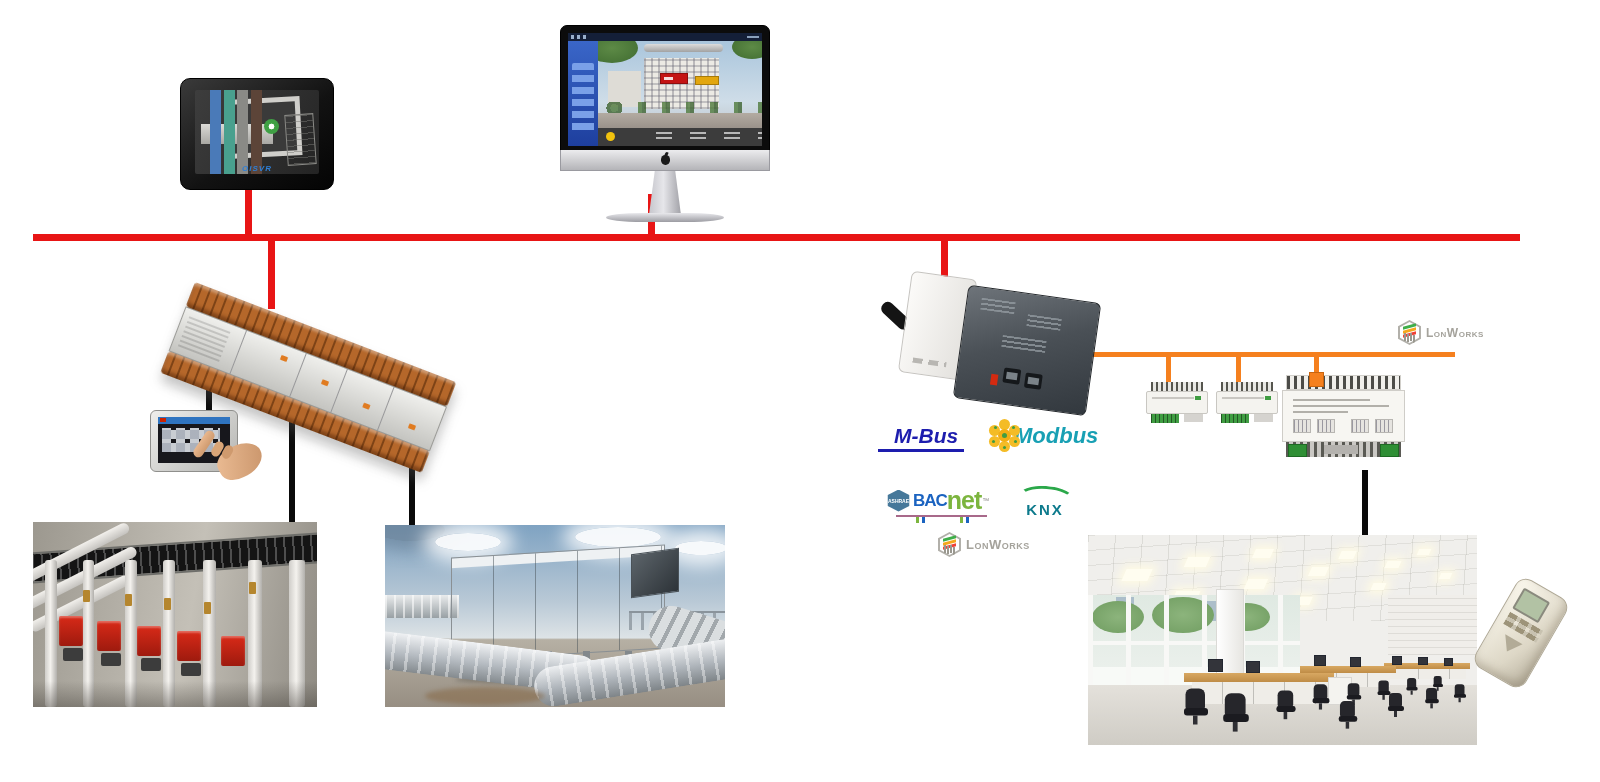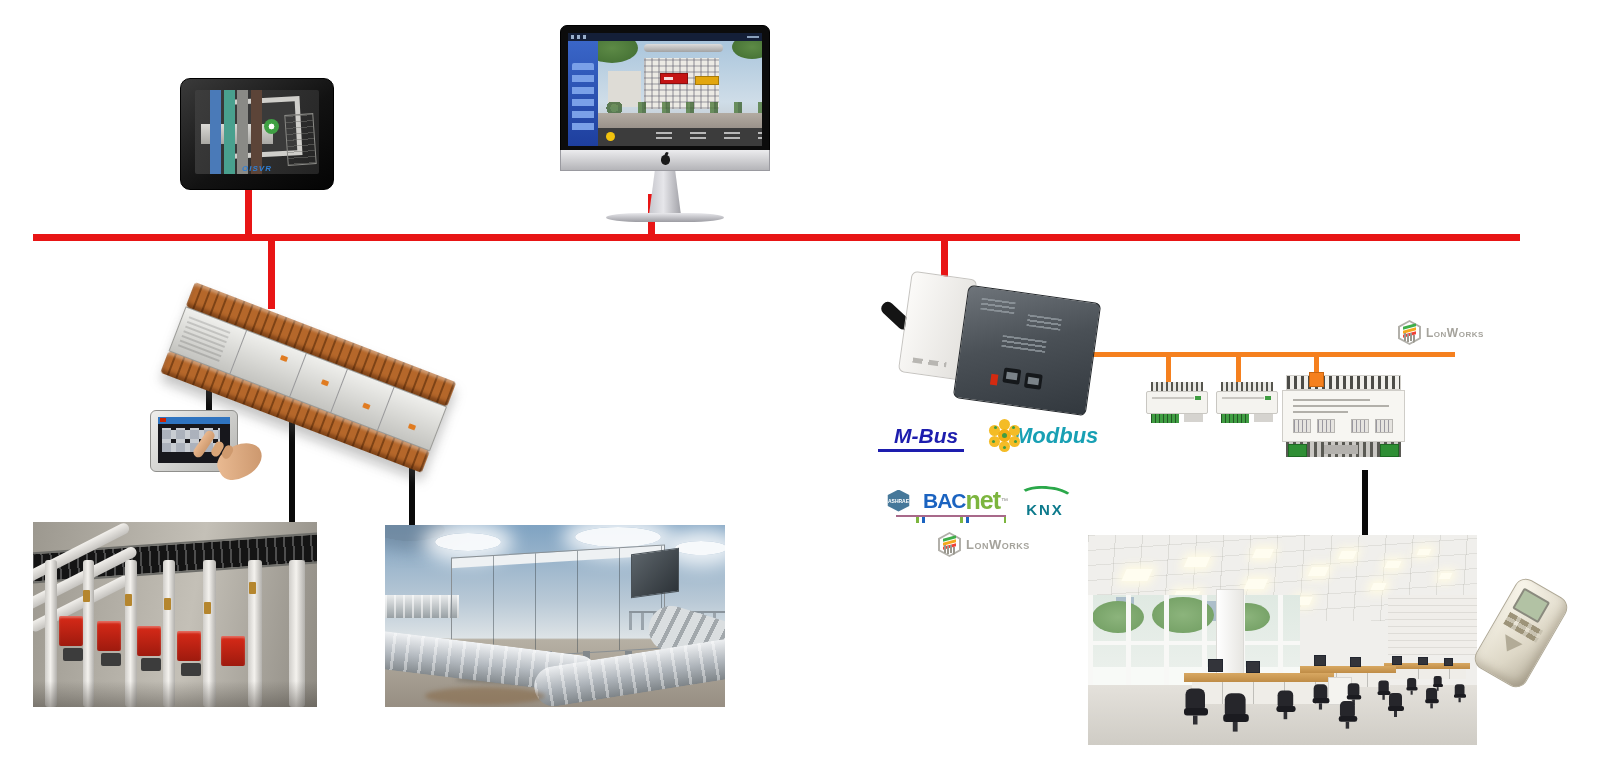--- a/index.html
+++ b/index.html
@@ -188,21 +188,21 @@
   .mb-flower{position:relative;width:36px;height:40px;}
   .mb-flower .c{position:absolute;left:12px;top:13px;width:13px;height:13px;border-radius:50%;background:#f2ae14;
     box-shadow:0 -11px 0 -1px #f4bc26,0 11px 0 -1px #f4bc26,-10px -5px 0 -1px #f4bc26,10px -5px 0 -1px #f4bc26,-10px 6px 0 -1px #f4bc26,10px 6px 0 -1px #f4bc26;}
   .mb-flower .d{position:absolute;left:16px;top:17px;width:5px;height:5px;border-radius:50%;background:#3f9d42;
     box-shadow:-9px -8px 0 -1px #3f9d42,9px -8px 0 -1px #3f9d42,-11px 6px 0 -1px #3f9d42,11px 6px 0 -1px #3f9d42,0 12px 0 -1px #3f9d42;}
   .mb-text{font-style:italic;font-weight:bold;font-size:22px;color:#18a0b4;margin-left:-8px;}
   .bacnet{position:absolute;left:886px;top:486px;z-index:3;}
   .bn-row{display:flex;align-items:center;}
   .bn-badge{width:25px;height:22px;background:#46789a;clip-path:polygon(50% 0,93% 25%,93% 75%,50% 100%,7% 75%,7% 25%);
     color:#fff;font-size:5px;font-weight:bold;display:flex;align-items:center;justify-content:center;letter-spacing:0;}
-  .bn-bac{font-weight:bold;font-size:21px;color:#1b63c0;margin-left:12px;letter-spacing:-1px;}
+  .bn-bac{font-weight:bold;font-size:17px;color:#1b63c0;margin-left:2px;letter-spacing:-1px;}
   .bn-net{font-weight:bold;font-size:25px;color:#7cb53e;letter-spacing:-1px;}
   .bn-tm{font-size:7px;color:#8a8a86;vertical-align:top;margin-left:1px;}
   .bn-under{height:6px;margin:0 2px 0 10px;border-top:2px solid #a8698a;
     background:repeating-linear-gradient(90deg,transparent 0 20px,#7cb53e 20px 23px,transparent 23px 26px,#1b63c0 26px 29px,transparent 29px 44px);}
   .knx{position:absolute;left:1018px;top:486px;z-index:3;width:54px;text-align:center;}
   .knx-arc{width:50px;height:18px;margin:0 auto -9px auto;border:3.5px solid transparent;border-top:3.5px solid #2ba84a;border-radius:50%;transform:rotate(4deg);}
   .knx-text{font-weight:bold;font-size:15px;color:#0d7a8c;letter-spacing:2px;}
   .lw{position:absolute;display:flex;align-items:center;gap:5px;z-index:3;}
   .lw-hex{position:relative;width:23px;height:25px;background:#b2b0aa;clip-path:polygon(50% 0,100% 25%,100% 75%,50% 100%,0 75%,0 25%);}
   .lw-hex .in{position:absolute;inset:2px;background:#fff;clip-path:polygon(50% 0,100% 25%,100% 75%,50% 100%,0 75%,0 25%);}

